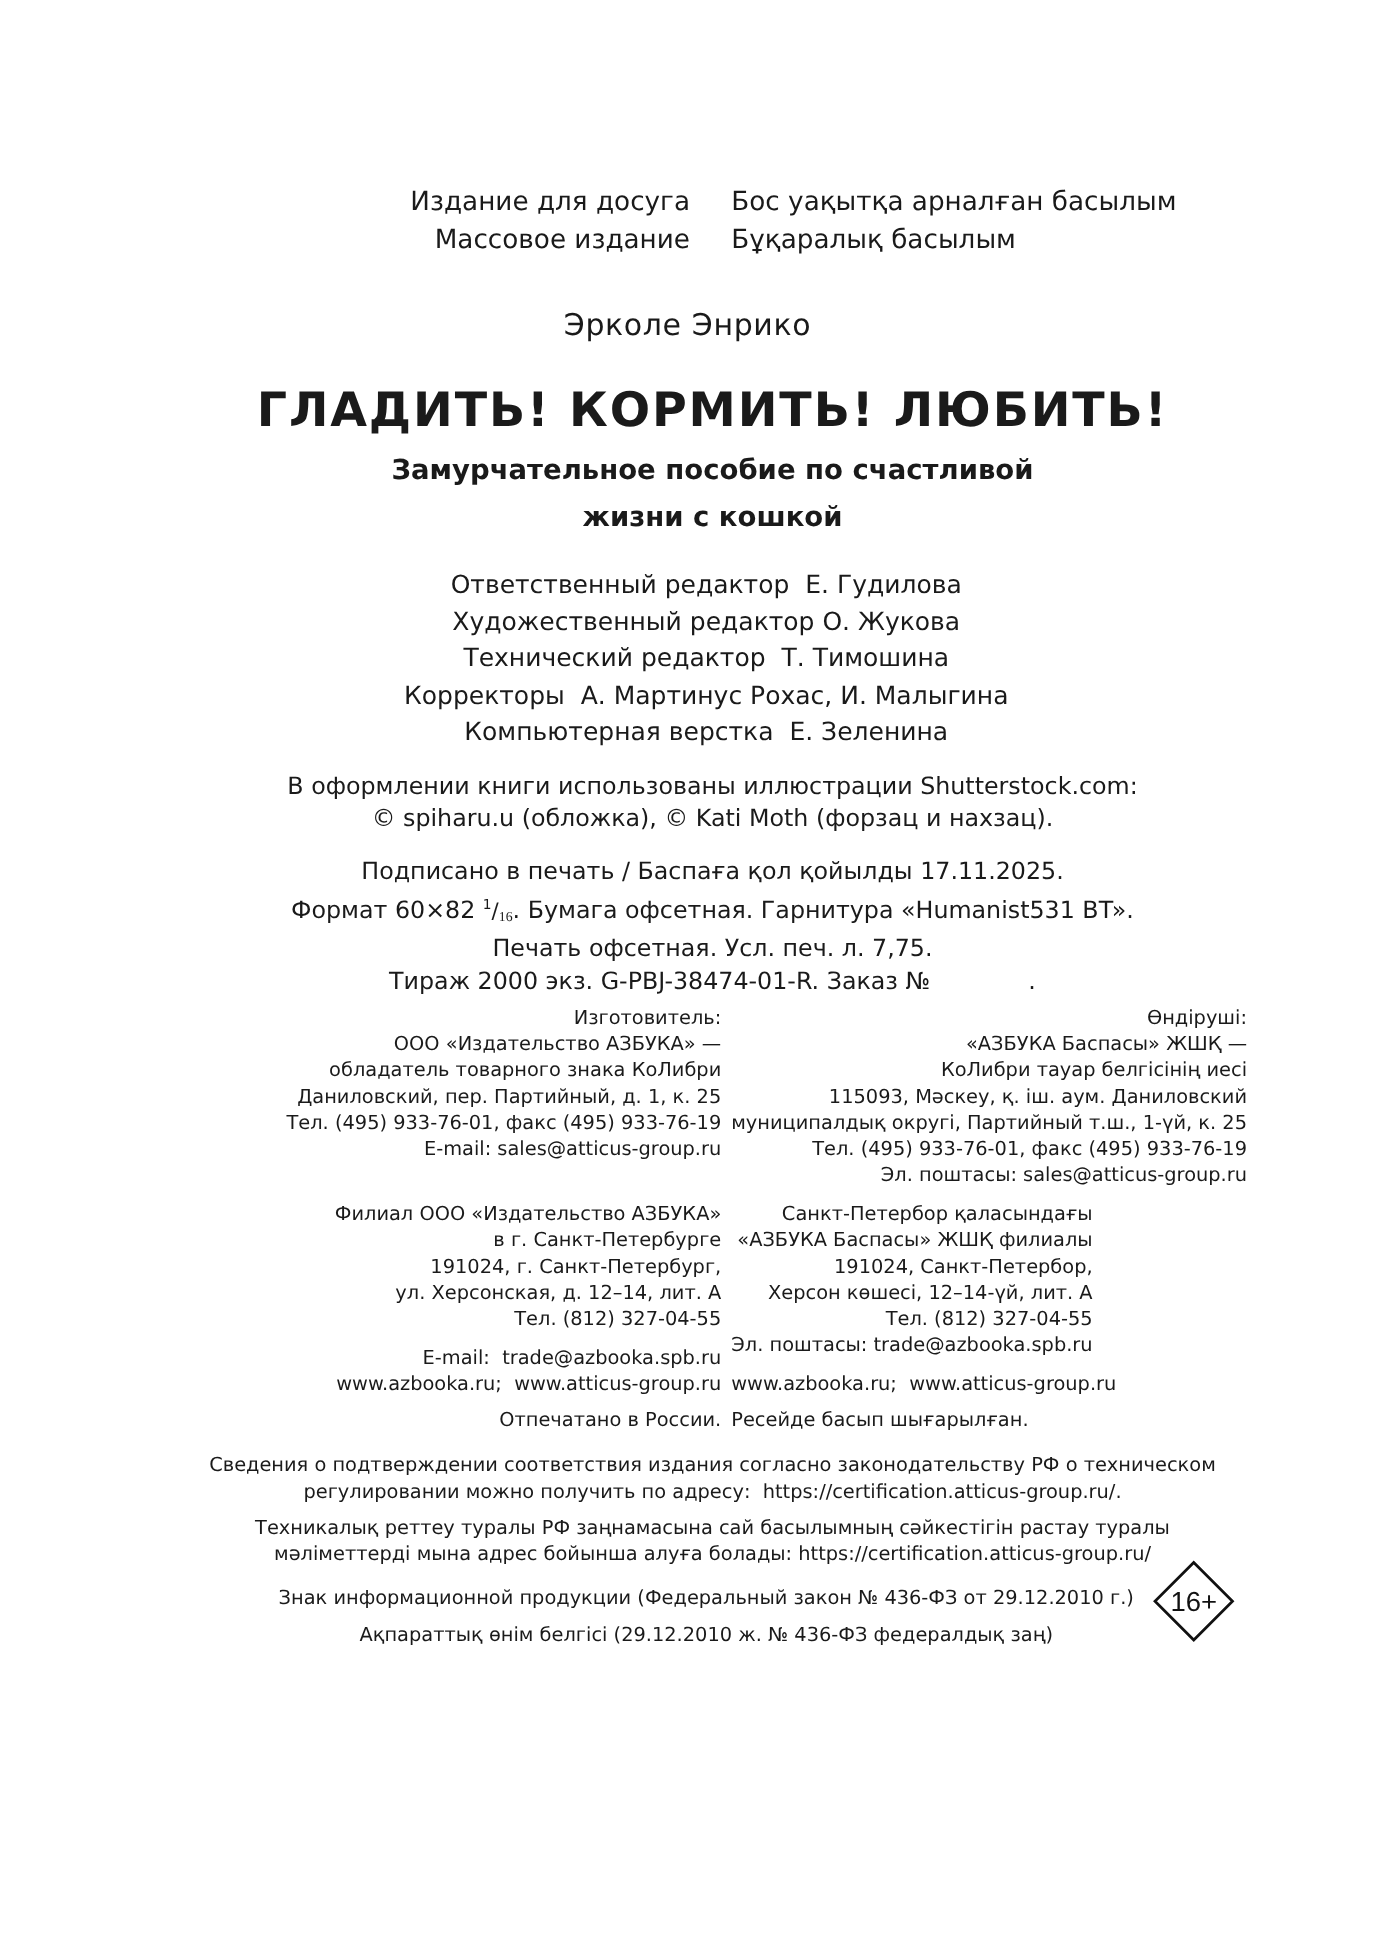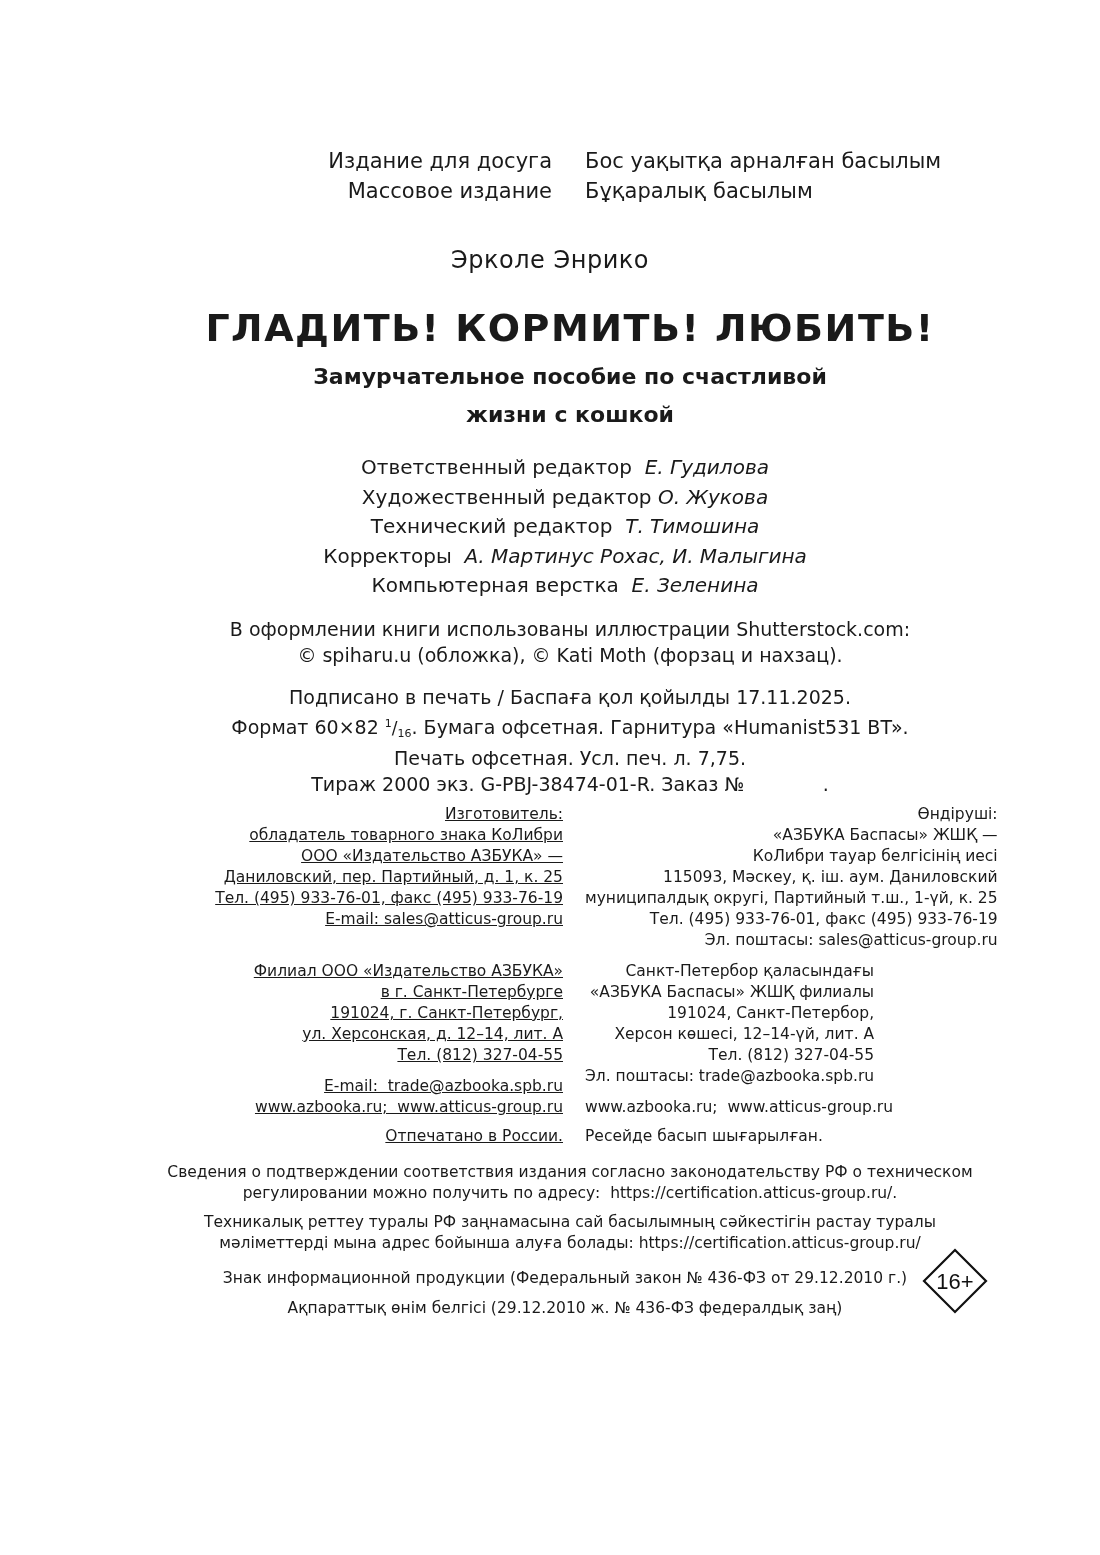--- a/index.html
+++ b/index.html
@@ -14,32 +14,32 @@
   .edition-row { position: relative; height: 30px; }
   .edition-row .ru { position: absolute; right: 548px; text-align: right; white-space: nowrap; }
   .edition-row .kz { position: absolute; left: 585px; white-space: nowrap; }
 
   .author { position: absolute; top: 246px; left: 0; width: 1100px; text-align: center; font-size: 24px; letter-spacing: 0.5px; }
 
   .title { position: absolute; top: 306px; left: 0; width: 1140px; text-align: center; font-size: 38px; font-weight: bold; letter-spacing: 1.5px; }
   .subtitle { position: absolute; top: 358px; left: 0; width: 1140px; text-align: center; font-size: 22px; font-weight: bold; line-height: 38px; }
 
   .credits { position: absolute; top: 453px; left: 0; width: 1130px; text-align: center; font-size: 20px; line-height: 29.5px; }
-  .credits .name { font-style: italic; }
+  .credits .name { }
 
   .illustr { position: absolute; top: 616px; left: 0; width: 1140px; text-align: center; font-size: 19px; line-height: 26px; }
 
   .print-info { position: absolute; top: 685px; left: 0; width: 1140px; text-align: center; font-size: 19px; line-height: 25.5px; }
   .frac-num { font-size: 11px; vertical-align: 7px; }
   .frac-slash { font-size: 17px; }
-  .frac-den { font-size: 11px; vertical-align: -3px; }
+  .frac-den { font-size: 11px; vertical-align: -3px; font-family: Liberation Serif, serif; }
 
   
   .mfg { position: absolute; left: 0; width: 1100px; font-size: 15.5px; line-height: 21px; }
-  .mfg .col-ru { position: absolute; right: 537px; text-align: right; white-space: nowrap; text-decoration: underline; }
+  .mfg .col-ru { position: absolute; right: 523px; text-align: right; white-space: nowrap; }
   .mfg .col-kz { position: absolute; left: 585px; text-align: right; white-space: nowrap; }
   .mfg .line { display: block; height: 21px; }
 
   .cert { position: absolute; left: 0; width: 1140px; text-align: center; font-size: 15.5px; line-height: 21px; }
 
   .age-sign { position: absolute; left: 922px; top: 1248px; width: 66px; height: 66px; }
   .age-sign svg { width: 66px; height: 66px; }
 </style>
 </head>
 <body>
@@ -81,22 +81,22 @@
   <div class="print-info">
     <div>Подписано в печать / Баспаға қол қойылды 17.11.2025.</div>
     <div><span>Формат 60×82 </span><span class="frac-num">1</span><span class="frac-slash">/</span><span class="frac-den">16</span><span>. Бумага офсетная. Гарнитура «Humanist531 BT».</span></div>
     <div>Печать офсетная. Усл. печ. л. 7,75.</div>
     <div style="white-space:pre;">Тираж 2000 экз. G-PBJ-38474-01-R. Заказ №             .</div>
   </div>
 
   <div class="mfg" style="top:804px;">
     <div class="col-ru">
       <span class="line">Изготовитель:</span>
+      <span class="line">ООО «Издательство АЗБУКА» —</span>
       <span class="line">обладатель товарного знака КоЛибри</span>
-      <span class="line">ООО «Издательство АЗБУКА» —</span>
       <span class="line">Даниловский, пер. Партийный, д. 1, к. 25</span>
       <span class="line">Тел. (495) 933-76-01, факс (495) 933-76-19</span>
       <span class="line">E-mail: sales@atticus-group.ru</span>
     </div>
     <div class="col-kz">
       <span class="line">Өндіруші:</span>
       <span class="line">«АЗБУКА Баспасы» ЖШҚ  —</span>
       <span class="line">КоЛибри тауар белгісінің иесі</span>
       <span class="line">115093, Мәскеу, қ. іш. аум. Даниловский</span>
       <span class="line">муниципалдық округі, Партийный т.ш., 1-үй, к. 25</span>

